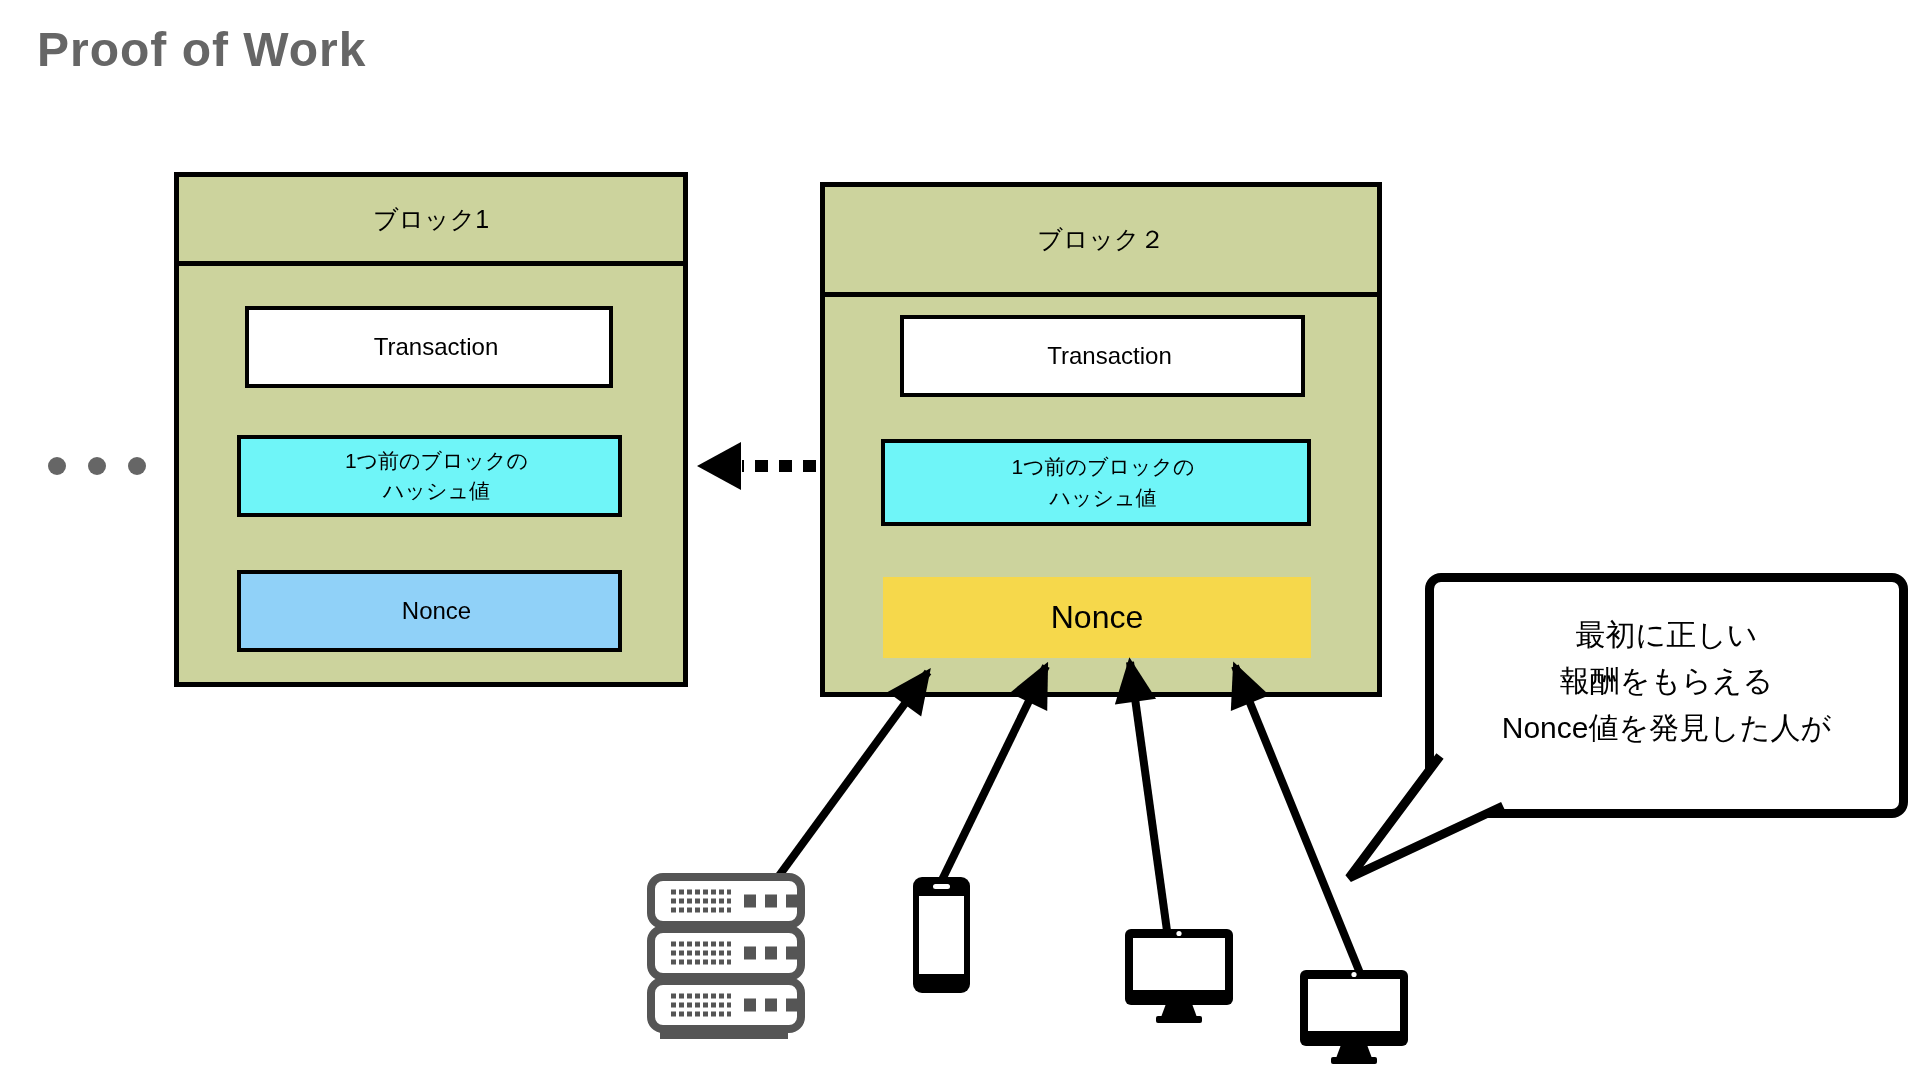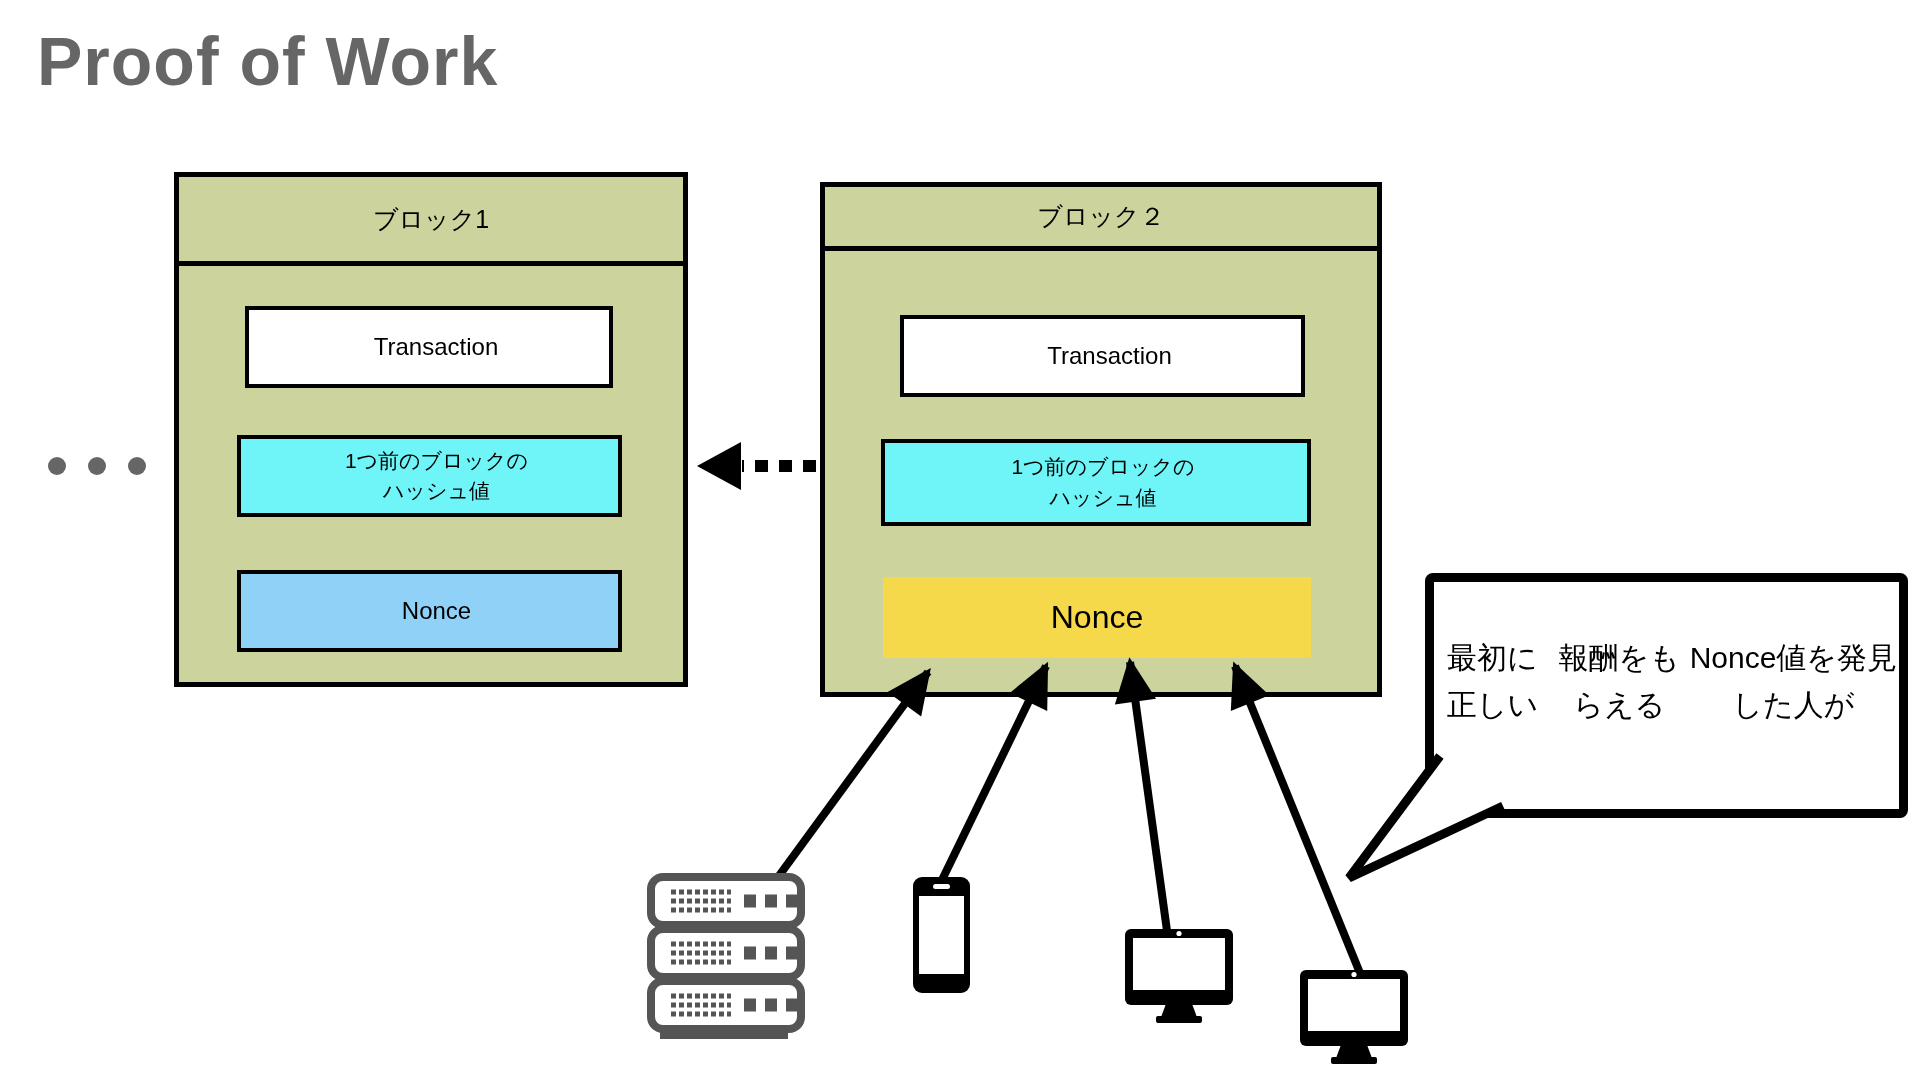--- a/index.html
+++ b/index.html
@@ -2,59 +2,59 @@
 <html style="--title-gray: #666666; --block-fill: #ccd39d; --hash-cyan: #6ff5f8; --nonce-blue: #90d1f8; --nonce-yellow: #f6d84b; --line-black: #000000; --device-gray: #555555;"><head>
 <meta charset="utf-8">
 <style>
   html,body{margin:0;padding:0;background:#fff;}
   .canvas{
     position:relative;width:1920px;height:1080px;background:#fff;overflow:hidden;
     font-family:"Liberation Sans","DejaVu Sans",sans-serif;color:#000;
   }
   .title{
     position:absolute;left:37px;top:22px;margin:0;
-    font-size:68px;font-weight:bold;color:var(--title-gray,#666);
+    font-size:48px;font-weight:bold;color:var(--title-gray,#666);
     letter-spacing:1px;
   }
   
   .dots{position:absolute;left:48px;top:457px;display:flex;gap:22px;}
   .dot{width:18px;height:18px;border-radius:50%;background:var(--title-gray,#666);}
 
   
   .block{
     position:absolute;background:var(--block-fill,#ccd39d);
     border:5px solid #000;box-sizing:border-box;
   }
   .block1{left:174px;top:172px;width:514px;height:515px;}
   .block2{left:820px;top:182px;width:562px;height:515px;}
   .block-header{
     border-bottom:5px solid #000;display:flex;align-items:center;justify-content:center;
     font-size:25px;box-sizing:border-box;
   }
   .block1 .block-header{height:89px;}
-  .block2 .block-header{height:64px;}
+  .block2 .block-header{height:110px;}
   .box{
     position:absolute;display:flex;flex-direction:column;align-items:center;justify-content:center;
     text-align:center;box-sizing:border-box;
   }
   .bordered{border:4px solid #000;padding-left:14px;}
   .transaction{background:#fff;font-size:24px;}
   .t1{left:66px;top:129px;width:368px;height:82px;}
   .t2{left:75px;top:128px;width:405px;height:82px;}
   .hash{background:var(--hash-cyan,#6ff5f8);font-size:21px;line-height:1.45;}
   .h1{left:58px;top:258px;width:385px;height:82px;}
   .h2{left:56px;top:252px;width:430px;height:87px;}
   .n1{left:58px;top:393px;width:385px;height:82px;background:var(--nonce-blue,#90d1f8);font-size:24px;}
   .n2{left:58px;top:390px;width:428px;height:81px;background:var(--nonce-yellow,#f6d84b);font-size:32px;}
 
   
   .bubble{
     position:absolute;left:1425px;top:573px;width:483px;height:245px;
-    background:#fff;border:9px solid #000;border-radius:8px;box-sizing:border-box;
-    display:flex;flex-direction:row;align-items:center;justify-content:center;
+    background:#fff;border:9px solid #000;border-radius:16px;box-sizing:border-box;
+    display:flex;flex-direction:column;align-items:center;justify-content:center;
     font-size:30px;line-height:1.55;text-align:center;padding-bottom:28px;
   }
 
   
   .overlay{position:absolute;left:0;top:0;width:1920px;height:1080px;pointer-events:none;}
 </style>
 </head>
 <body>
 
 <div class="canvas">

